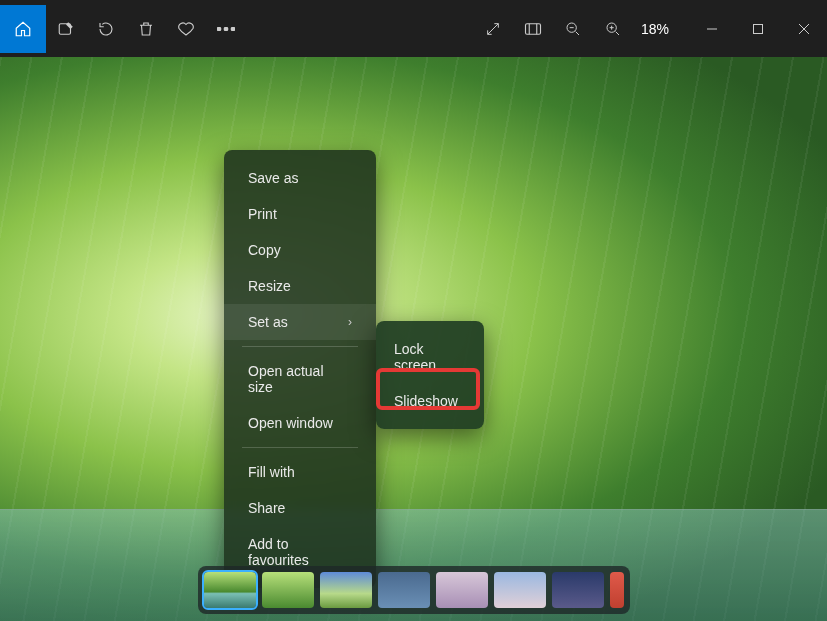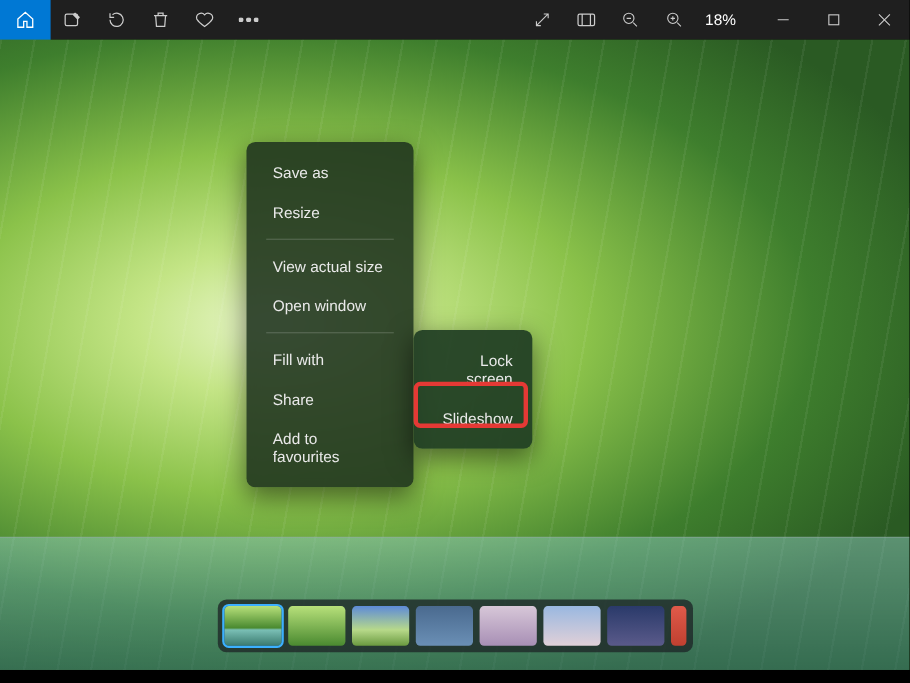--- a/index.html
+++ b/index.html
@@ -6,21 +6,21 @@
     margin: 0;
     padding: 0;
     width: 827px;
     height: 621px;
     font-family: "Segoe UI", sans-serif;
     background: #000;
     overflow: hidden;
     user-select: none;
   }
   .titlebar {
-    height: 36px;
+    height: 57px;
     background: #1f1f1f;
     display: flex;
     align-items: center;
     color: #ddd;
   }
   .home-btn {
     width: 46px;
     height: 48px;
     background: #0078d4;
     display: flex;
@@ -113,21 +113,20 @@
     width: 108px;
     background: rgba(30,60,35,0.92);
     border-radius: 8px;
     padding: 10px 0;
     box-shadow: 0 8px 24px rgba(0,0,0,0.5);
     color: #eaeaea;
   }
   .sub-item {
     padding: 10px 18px;
     font-size: 14px;
-    text-align: right;
   }
   .highlight-box {
     position: absolute;
     border: 4px solid #e53935;
     border-radius: 6px;
     pointer-events: none;
   }
   .filmstrip {
     position: absolute;
     bottom: 16px;
@@ -235,25 +234,35 @@
 </div>
 
 <div class="viewer">
   <div class="water"></div>
 
   <div class="context-menu">
     <div class="menu-item">
         <span>Save as</span>
       </div>
     <div class="menu-item">
+        <span>Print</span>
+      </div>
+    <div class="menu-item">
+        <span>Copy</span>
+      </div>
+    <div class="menu-item">
         <span>Resize</span>
       </div>
+    <div class="menu-item hover">
+      <span>Set as</span>
+      <span class="chev">›</span>
+    </div>
     <div class="menu-sep"></div>
     <div class="menu-item">
-        <span>View actual size</span>
+        <span>Open actual size</span>
       </div>
     <div class="menu-item">
         <span>Open window</span>
       </div>
     <div class="menu-sep"></div>
     <div class="menu-item">
         <span>Fill with</span>
       </div>
     <div class="menu-item">
         <span>Share</span>

